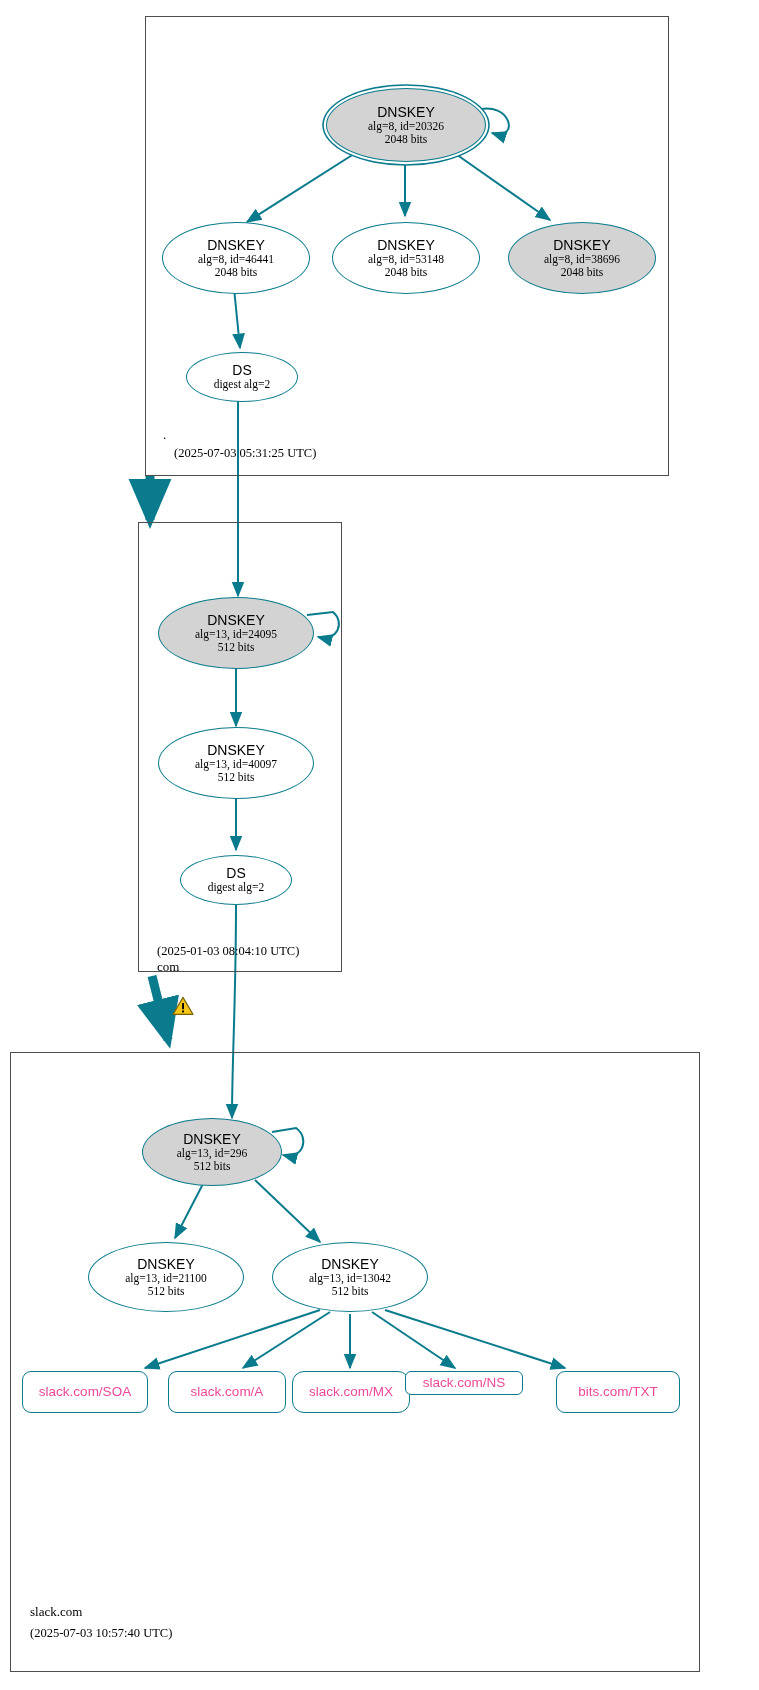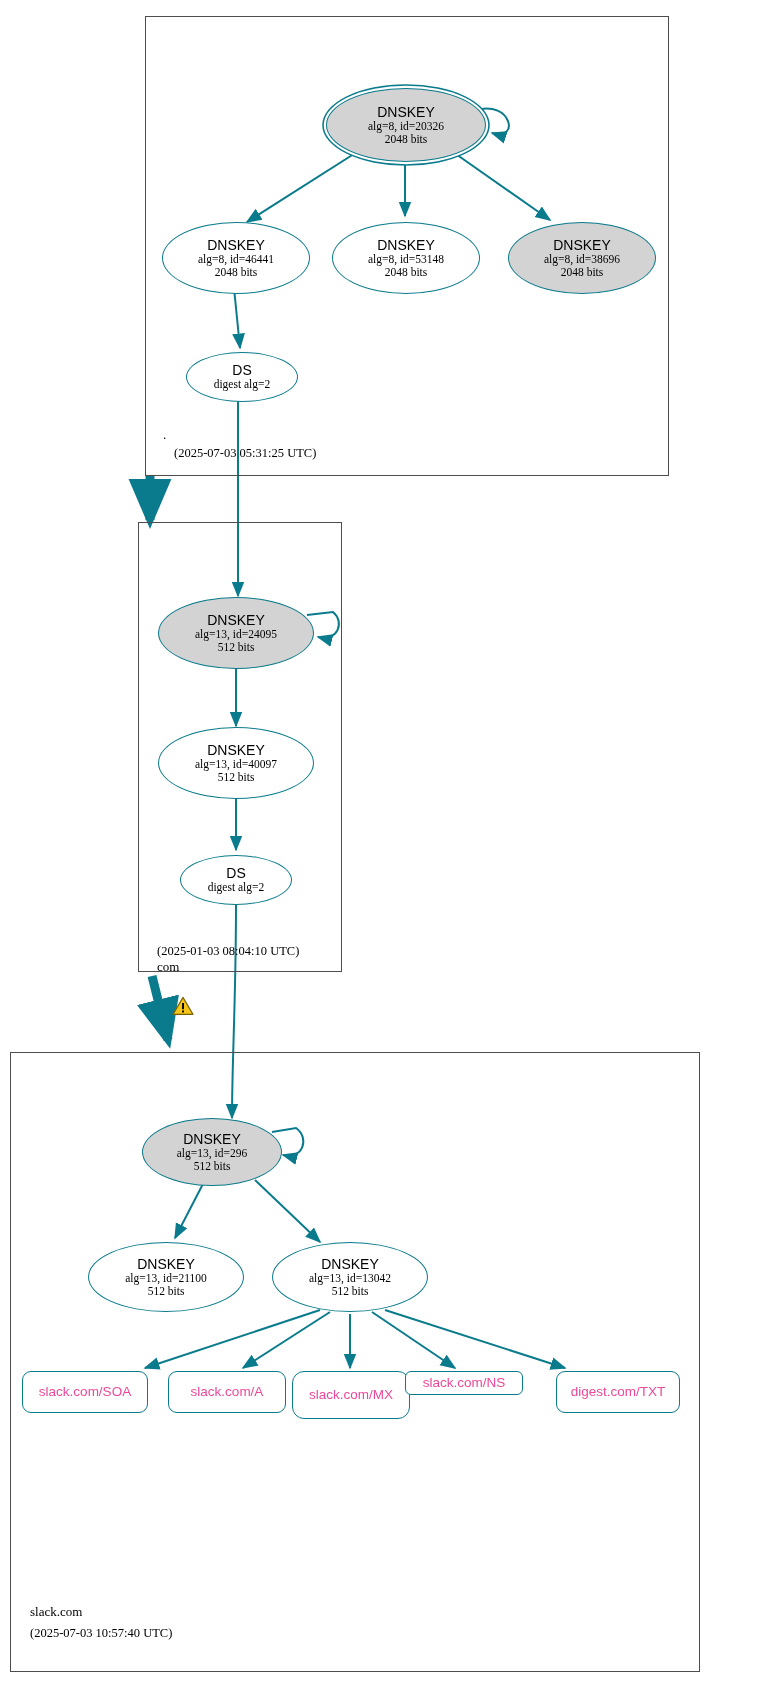--- a/index.html
+++ b/index.html
@@ -237,23 +237,23 @@
     <span class="n-sub">alg=13, id=13042</span>
     <span class="n-sub">512 bits</span>
   </div>
 
   <div class="node rrbox" style="left:22px; top:1371px; width:126px; height:42px;">
     <span class="rr-label">slack.com/SOA</span>
   </div>
   <div class="node rrbox" style="left:168px; top:1371px; width:118px; height:42px;">
     <span class="rr-label">slack.com/A</span>
   </div>
-  <div class="node rrbox" style="left:292px; top:1371px; width:118px; height:48px;border-radius:12px;">
+  <div class="node rrbox" style="left:292px; top:1371px; width:118px; height:42px;border-radius:12px;">
     <span class="rr-label">slack.com/MX</span>
   </div>
   <div class="node rrbox" style="left:405px; top:1371px; width:118px; height:24px;border-radius:6px;">
     <span class="rr-label">slack.com/NS</span>
   </div>
   <div class="node rrbox" style="left:556px; top:1371px; width:124px; height:42px;">
-    <span class="rr-label">digest.com/TXT</span>
+    <span class="rr-label">bits.com/TXT</span>
   </div>
 
 </div>
 
 </body></html>

